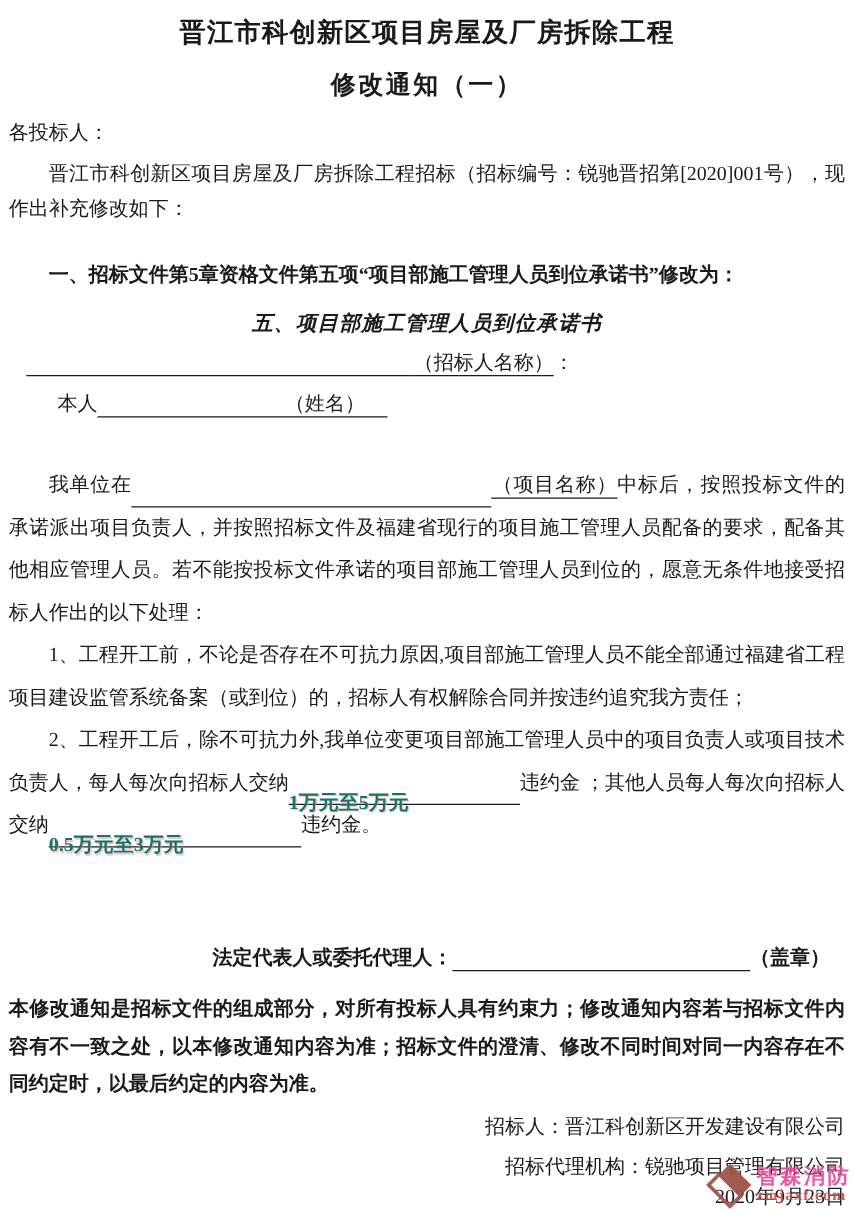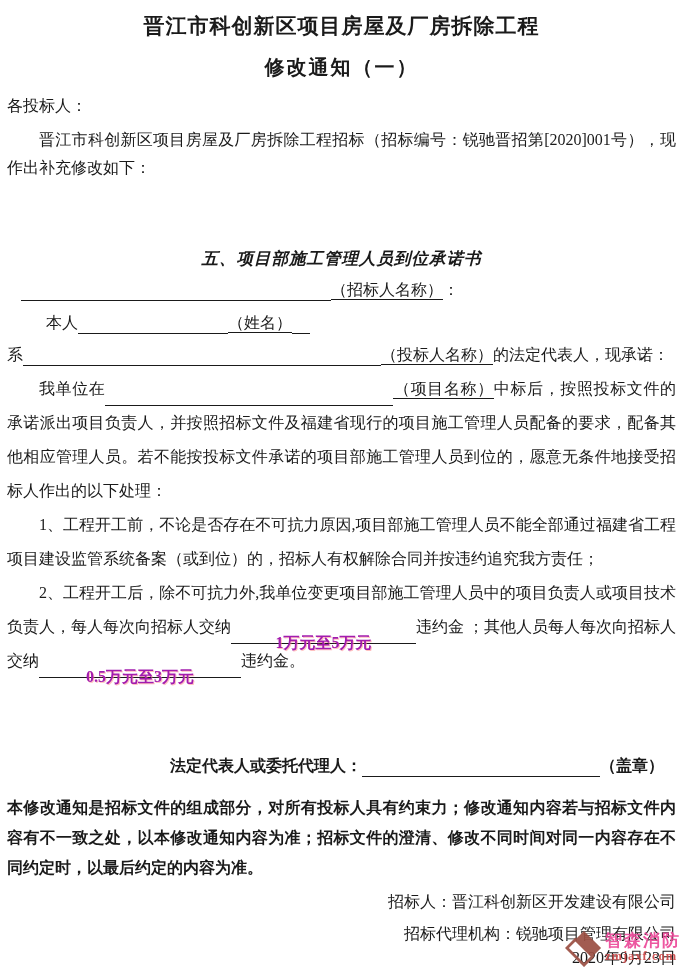--- a/index.html
+++ b/index.html
@@ -32,23 +32,22 @@
     height:17px;
     vertical-align:bottom;
   }
   .ul { border-bottom:1px solid #1a1a1a; padding-bottom:1px; }
   .b-tenderer { width:310px; }
   .b-person { width:150px; }
   .b-tail { width:18px; }
   .b-is { width:358px; }
   .b-project { width:288px; }
   .penalty {
-    text-align:center;
     font-weight:bold;
-    color:#a21caf;
+    color:#0f766e;
     text-shadow:1px 1px 0 rgba(255,140,140,0.55);
     text-indent:0;
   }
   .b-pen1 { width:185px; }
   .b-pen2 { width:202px; }
   .sig-row1 { top:700px; padding-left:205px; }
   .sig-row2 { top:756px; padding-left:163px;font-weight:bold; }
   .b-sign1 { width:280px; }
   .b-sign2 { width:238px; }
   .note { top:793px; line-height:30px; font-weight:bold; text-align:justify; }
@@ -72,27 +71,27 @@
 
 <div class="page">
 
   <div class="abs center doc-subtitle">修改通知（一）</div>
   <div class="abs center doc-title">晋江市科创新区项目房屋及厂房拆除工程</div>
 
   <div class="abs salutation">各投标人：</div>
 
   <div class="abs intro">晋江市科创新区项目房屋及厂房拆除工程招标（招标编号：锐驰晋招第[2020]001号），现作出补充修改如下：</div>
 
+  <div class="abs heading1">一、招标文件第5章资格文件第五项“项目部施工管理人员到位承诺书”修改为：</div>
   <div class="abs center letter-title">五、项目部施工管理人员到位承诺书</div>
 
   <div class="abs row-tenderer"><span class="blank b-tenderer"></span><span class="ul">（招标人名称）</span><span>：</span></div>
 
   <div class="abs row-person"><span>本人</span><span class="blank b-person"></span><span class="ul">（姓名）</span><span class="blank b-tail"></span></div>
 
-  <div class="abs row-is"><span>系</span><span class="blank b-is"></span><span class="ul">（投标人名称）</span><span>的法定代表人，现承诺：</span></div>
 
   <div class="abs paras">
     <p><span>我单位在</span><span class="blank b-project"></span><span class="ul">（项目名称）</span><span>中标后，按照投标文件的承诺派出项目负责人，并按照招标文件及福建省现行的项目施工管理人员配备的要求，配备其他相应管理人员。若不能按投标文件承诺的项目部施工管理人员到位的，愿意无条件地接受招标人作出的以下处理：</span></p>
     <p>1、工程开工前，不论是否存在不可抗力原因,项目部施工管理人员不能全部通过福建省工程项目建设监管系统备案（或到位）的，招标人有权解除合同并按违约追究我方责任；</p>
     <p><span>2、工程开工后，除不可抗力外,我单位变更项目部施工管理人员中的项目负责人或项目技术负责人，每人每次向招标人交纳</span><span class="blank penalty b-pen1"><span>1万元至5万元</span></span><span>违约金 ；其他人员每人每次向招标人交纳</span><span class="blank penalty b-pen2"><span>0.5万元至3万元</span></span><span>违约金。</span></p>
   </div>
 
 
   <div class="abs sig-row2"><span>法定代表人或委托代理人：</span><span class="blank b-sign2"></span><span>（盖章）</span></div>
 

